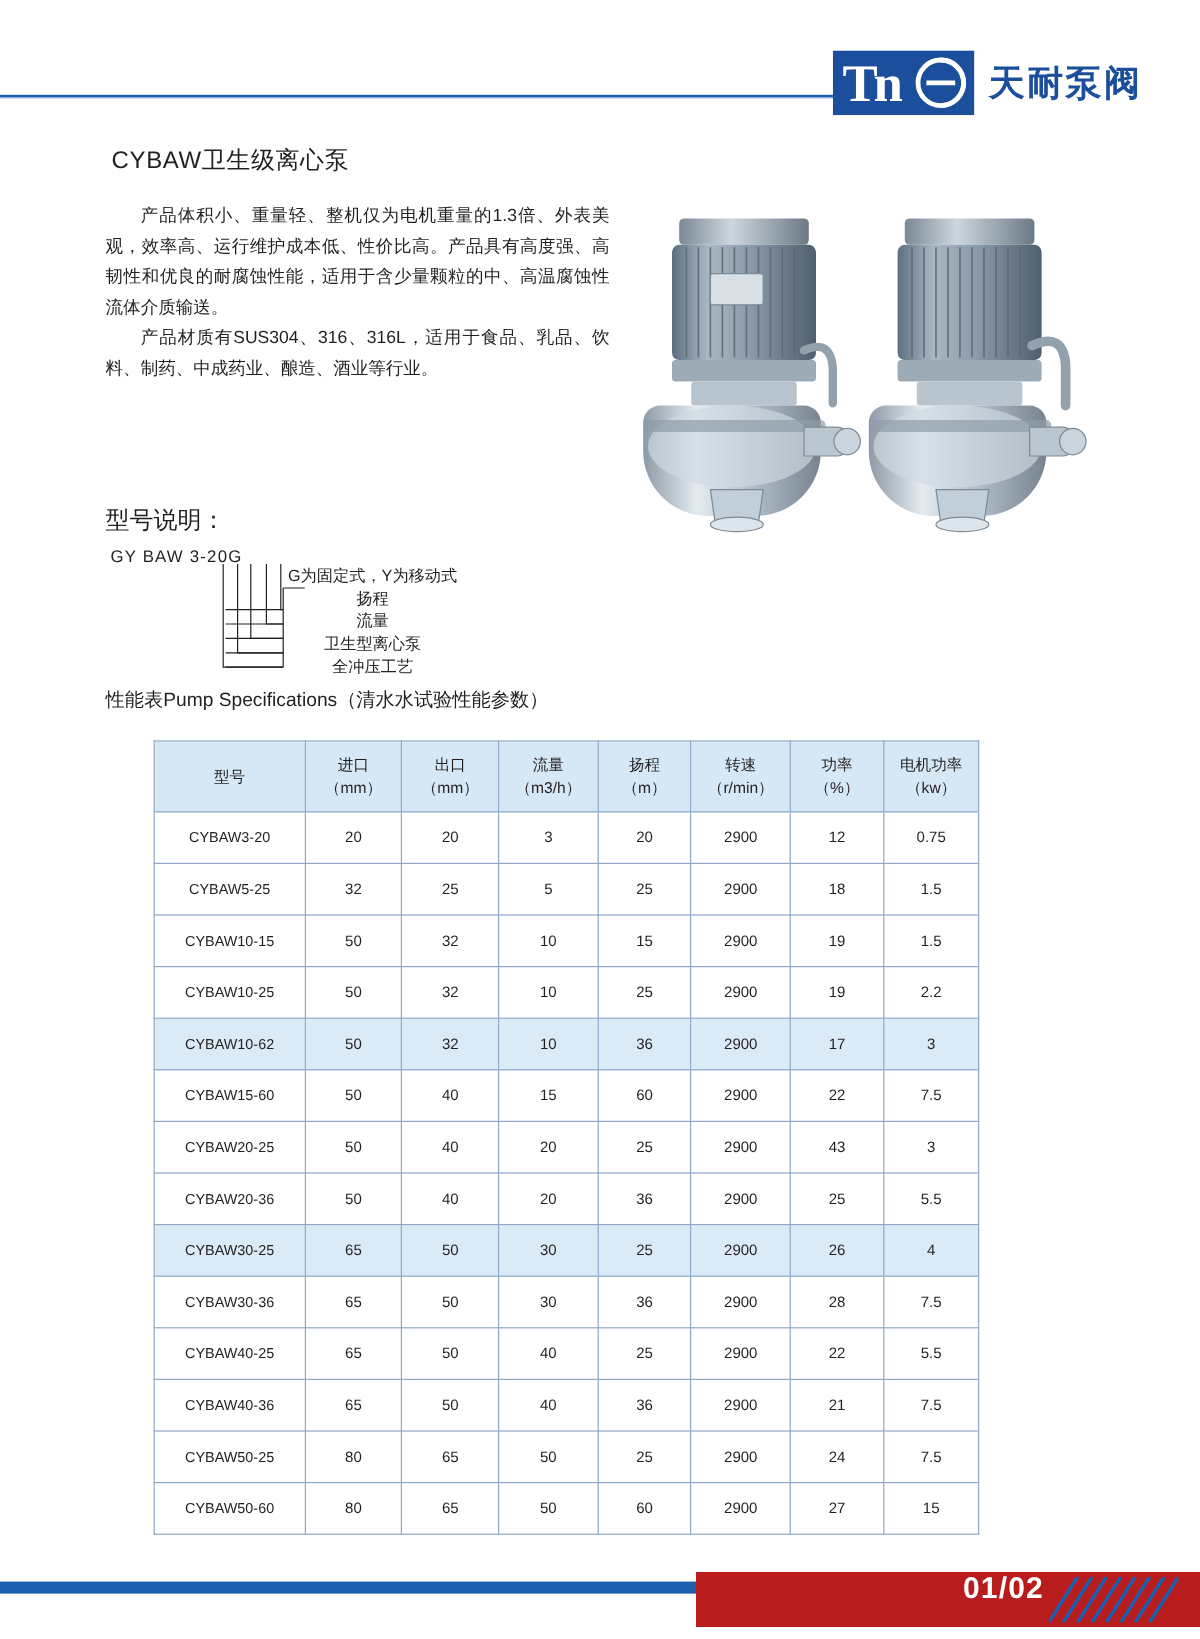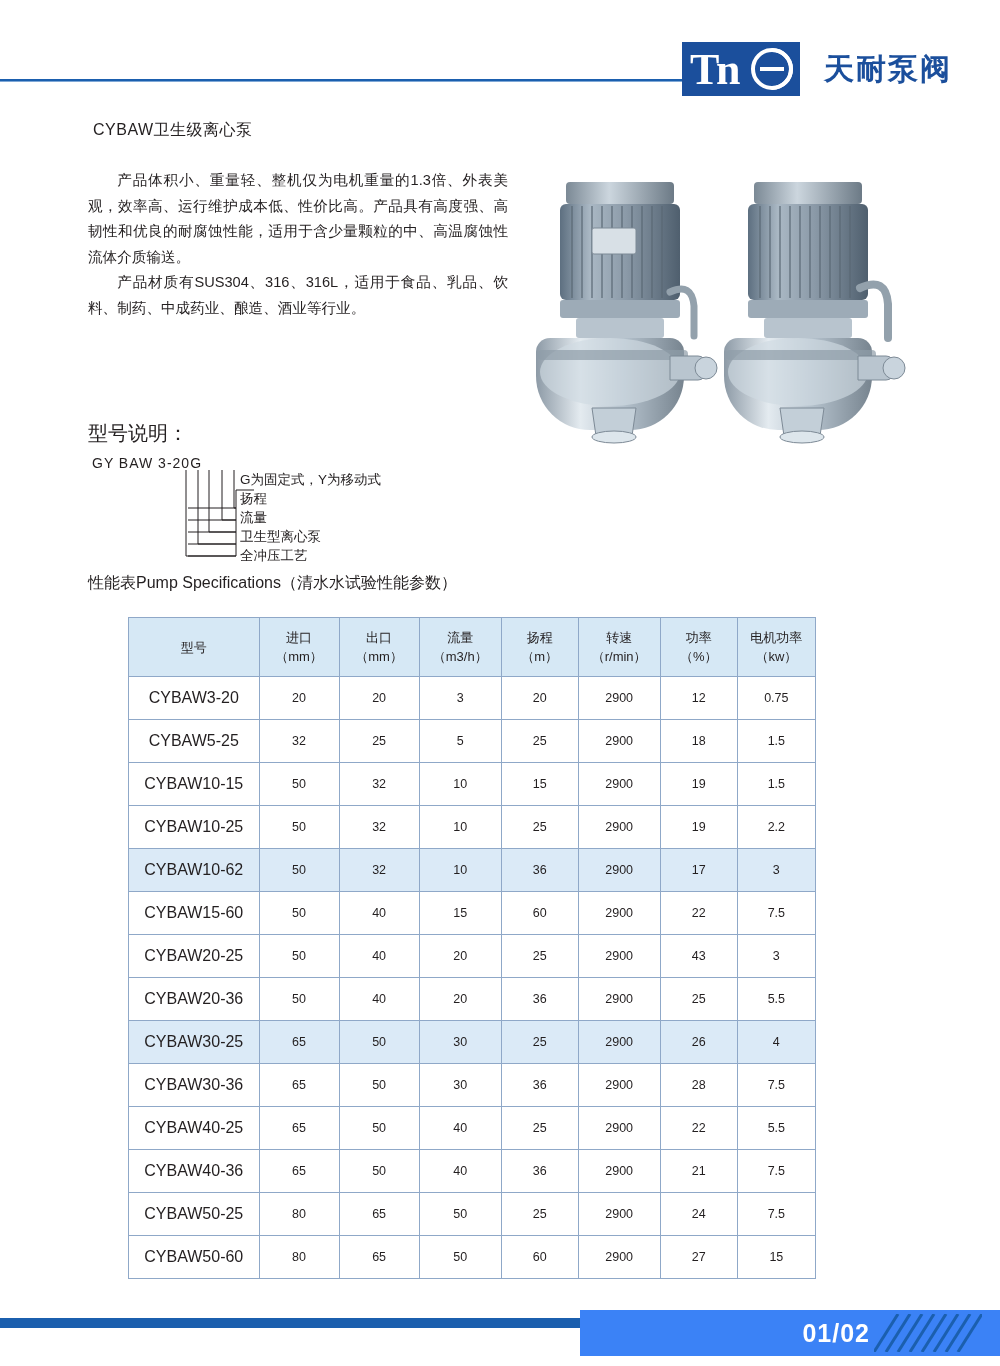--- a/index.html
+++ b/index.html
@@ -48,30 +48,30 @@
     position: relative;
     width: 118px;
     height: 54px;
   }
   .logo-mark svg { display: block; }
   .logo-text {
     font-size: 30px;
     font-weight: bold;
     color: #1b4f9c;
     letter-spacing: 2px;
-    margin-left: 24px;
+    margin-left: 12px;
     white-space: nowrap;
     text-align: center;
   }
 
   
   .page-title {
     position: absolute;
     left: 93px; top: 120px;
-    font-size: 16px;
+    font-size: 20px;
     letter-spacing: 0.5px;
     color: #231f20;
   }
 
   
   .intro {
     position: absolute;
     left: 88px; top: 168px;
     width: 420px;
     font-size: 14.6px;
@@ -109,20 +109,21 @@
     position: absolute;
     left: 88px; top: 452px;
     width: 420px;
     height: 115px;
   }
   .model-legend {
     position: absolute;
     left: 240px; top: 470px;
     font-size: 13.5px;
     line-height: 19px;
+    text-align: center;
   }
   .model-legend div { height: 19px; }
 
   
   .spec-heading {
     position: absolute;
     left: 88px; top: 573px;
     font-size: 16px;
     color: #231f20;
     white-space: nowrap;
@@ -148,41 +149,41 @@
     line-height: 19px;
     font-size: 13px;
   }
   .spec-table tbody td {
     height: 40px;
   }
   .spec-table tbody tr.shaded td {
     background: #dbeaf7;
   }
   .spec-table tbody tr td:first-child {
-    font-size: 16px;
+    font-size: 12px;
   }
   .col-model { width: 148px; }
   .col-n { width: 90px; }
 
   
   .footer-bar {
     position: absolute;
     left: 0; bottom: 38px;
     width: 1000px;
     height: 10px;
     background: #1b5fae;
   }
   .footer-right {
     position: absolute;
     right: 0; bottom: 10px;
     width: 420px;
     height: 46px;
-    background: #3b82f6;
+    background: #b91c1c;
     display: flex;
-    align-items: center;
+    align-items: flex-start;
     justify-content: flex-end;
   }
   .page-num {
     font-size: 25px;
     font-weight: bold;
     color: #ffffff;
     letter-spacing: 1px;
     margin-right: 130px;
   }
   .footer-hatch {

